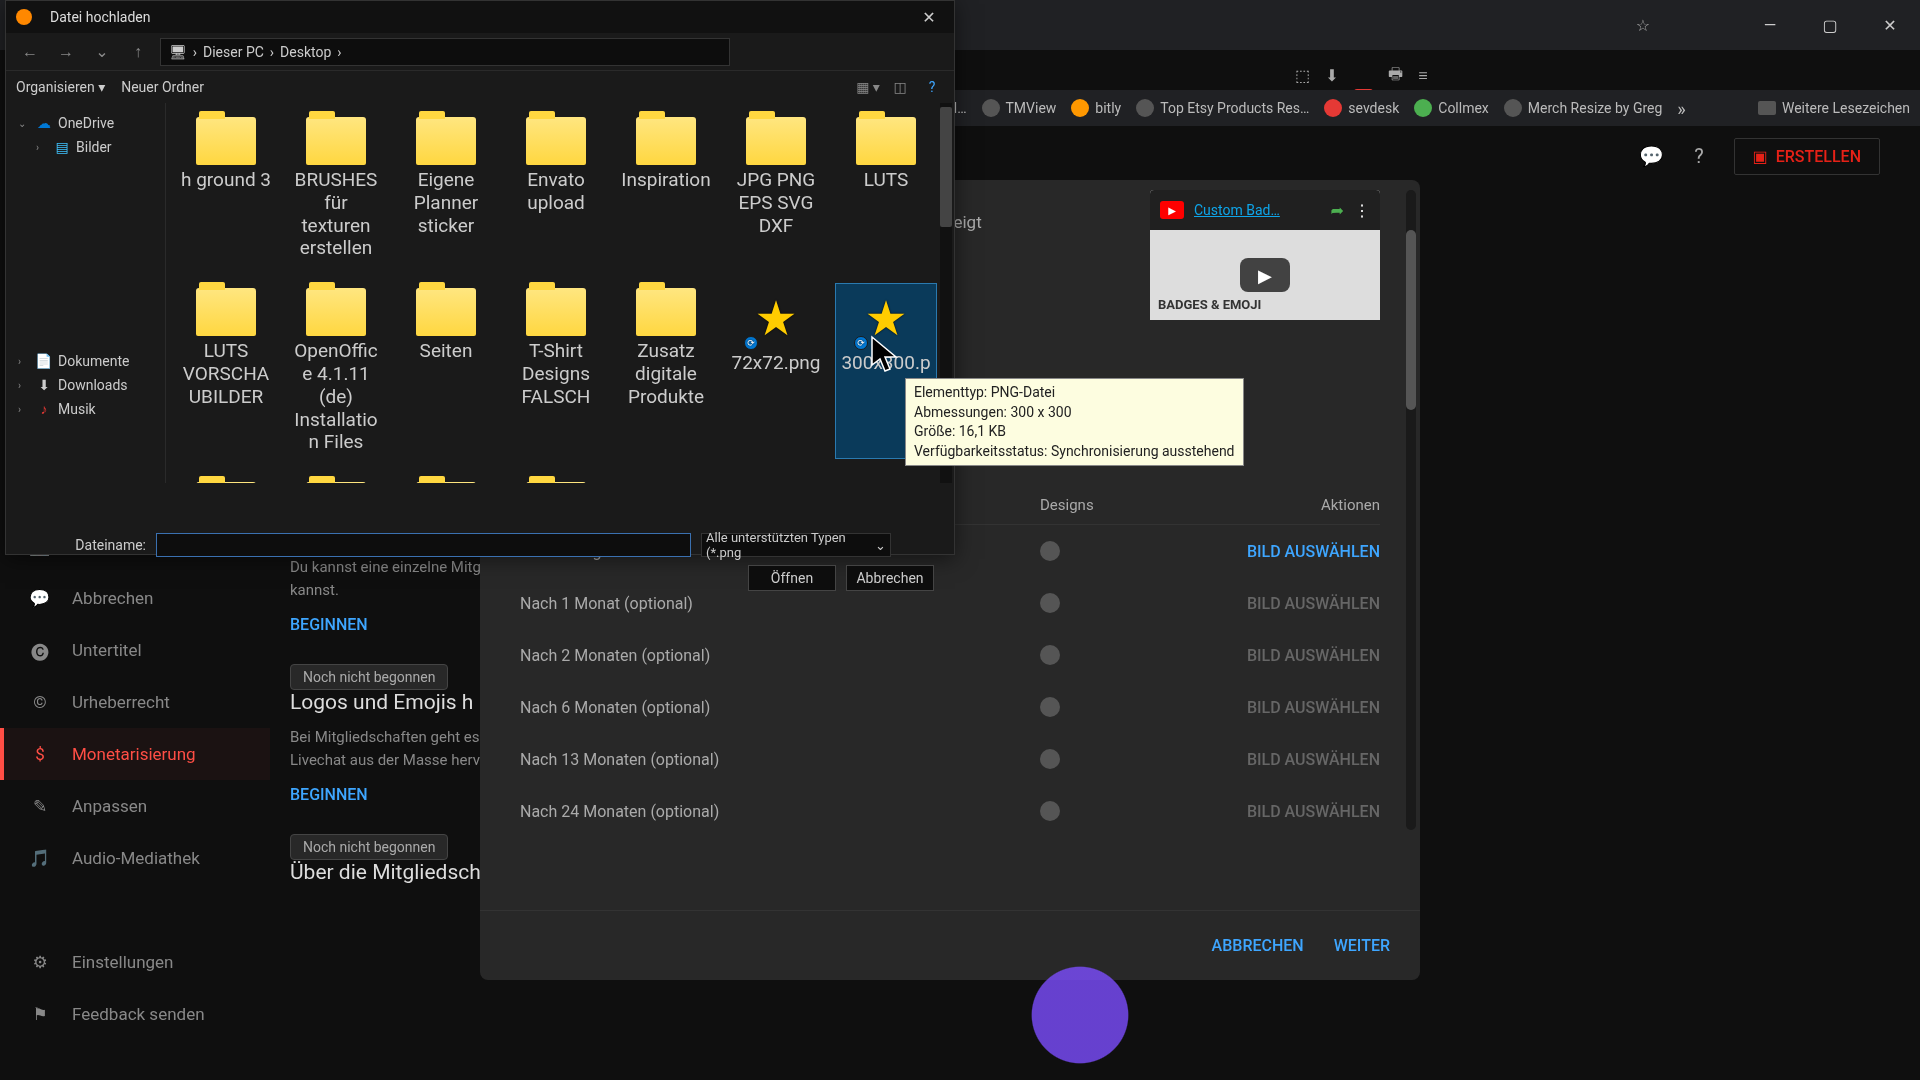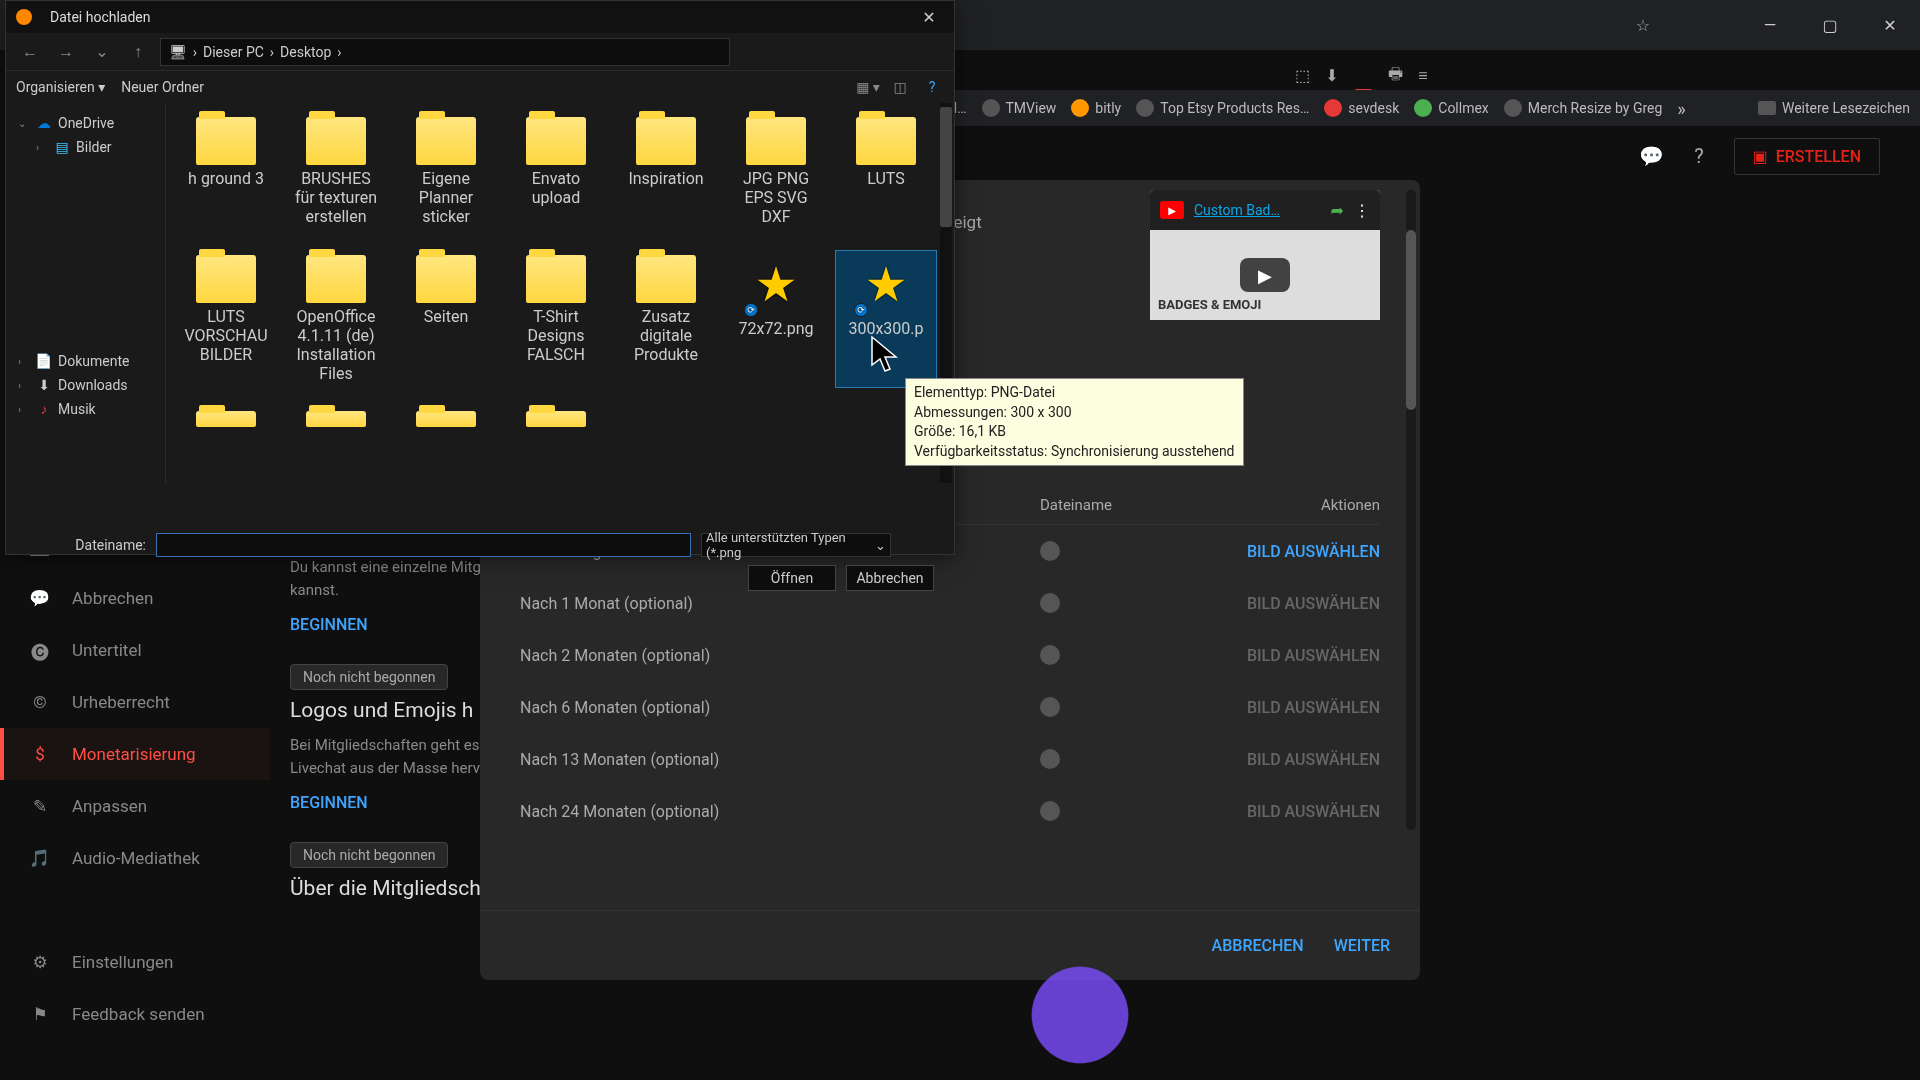--- a/index.html
+++ b/index.html
@@ -25,21 +25,21 @@
 .sidebar-item { display: flex; align-items: center; gap: 20px; padding: 14px 28px; color: #888; font-size: 17px; }
 .sidebar-item.active { color: #ff4e45; border-left: 4px solid #ff4e45; background: rgba(255,78,69,0.05); padding-left: 24px; }
 .sidebar-icon { width: 24px; height: 24px; display: flex; align-items: center; justify-content: center; }
 .sidebar-footer { position: absolute; left: 0; bottom: 40px; width: 270px; }
 
 .main-content { position: absolute; left: 290px; top: 520px; width: 450px; }
 .content-card { margin-bottom: 30px; }
 .card-title { color: #ddd; font-size: 21px; font-weight: 400; margin-bottom: 12px; }
 .card-desc { color: #888; font-size: 15px; line-height: 1.5; margin-bottom: 14px; }
 .card-action { color: #3ea6ff; font-size: 16px; font-weight: 500; }
-.badge { display: inline-block; background: #282828; border: 1px solid #444; color: #aaa; font-size: 14px; padding: 4px 12px; border-radius: 4px; margin-bottom: 8px; }
+.badge { display: inline-block; background: #282828; border: 1px solid #444; color: #aaa; font-size: 14px; padding: 4px 12px; border-radius: 4px; margin-bottom: 0; }
 
 .modal-panel { position: absolute; left: 480px; top: 180px; width: 940px; height: 800px; background: #282828; border-radius: 8px; padding: 0; }
 .modal-inner { padding: 30px 40px 20px 40px; height: calc(100% - 70px); overflow: hidden; position: relative; }
 .modal-scroll { position: absolute; right: 4px; top: 10px; width: 10px; height: 640px; background: #1a1a1a; border-radius: 5px; }
 .modal-scroll-thumb { position: absolute; top: 40px; width: 10px; height: 180px; background: #555; border-radius: 5px; }
 .modal-desc-top { color: #aaa; font-size: 17px; line-height: 1.5; margin-bottom: 20px; width: 500px; }
 .video-embed { position: absolute; right: 40px; top: 10px; width: 230px; height: 130px; background: #e8e8e8; border-radius: 4px; display: flex; flex-direction: column; }
 .video-top { background: #202020; height: 40px; display: flex; align-items: center; padding: 0 10px; gap: 10px; border-radius: 4px 4px 0 0; }
 .video-yt-icon { width: 24px; height: 18px; background: #ff0000; border-radius: 3px; display: flex; align-items: center; justify-content: center; color: #fff; font-size: 10px; }
 .video-title { color: #0ea5e9; font-size: 14px; flex: 1; white-space: nowrap; overflow: hidden; text-decoration: underline; }
@@ -77,21 +77,21 @@
 .fd-tree { width: 160px; border-right: 1px solid #2a2a2a; padding: 8px 4px; color: #ccc; font-size: 14px; overflow: hidden; }
 .fd-tree-item { display: flex; align-items: center; gap: 6px; padding: 4px 8px; white-space: nowrap; }
 .fd-tree-chev { font-size: 10px; color: #888; width: 12px; }
 .fd-tree-icon { width: 16px; height: 16px; display: flex; align-items: center; justify-content: center; font-size: 14px; }
 .fd-files { flex: 1; padding: 10px; display: flex; flex-wrap: wrap; align-content: flex-start; gap: 10px; position: relative; overflow: hidden; }
 .fd-file-item { width: 100px; display: flex; flex-direction: column; align-items: center; gap: 4px; padding: 4px; text-align: center; }
 .fd-file-item.selected { background: #0a3a5a; outline: 1px solid #2a7ab0; }
 .fd-folder-icon { width: 60px; height: 48px; background: linear-gradient(#ffe680, #ffd740); border-radius: 3px 3px 2px 2px; position: relative; }
 .fd-folder-icon::before { content: ''; position: absolute; top: -6px; left: 3px; width: 26px; height: 8px; background: #ffd740; border-radius: 2px 2px 0 0; }
 .fd-star-icon { width: 60px; height: 60px; display: flex; align-items: center; justify-content: center; font-size: 48px; color: #ffcc00; text-shadow: 0 0 2px #000; }
-.fd-file-name { color: #ccc; font-size: 16px; line-height: 1.2; word-break: break-word; }
+.fd-file-name { color: #ccc; font-size: 19px; line-height: 1.2; word-break: break-word; }
 .fd-sync-badge { position: absolute; bottom: -2px; left: -2px; width: 14px; height: 14px; background: #0078d4; border-radius: 50%; border: 1px solid #1a1a1a; display: flex; align-items: center; justify-content: center; color: #fff; font-size: 9px; }
 .fd-scrollbar { position: absolute; right: 2px; top: 0; width: 12px; height: 100%; background: #111; }
 .fd-scroll-thumb { position: absolute; top: 4px; width: 12px; height: 120px; background: #444; border-radius: 2px; }
 .fd-footer { padding: 10px; display: flex; flex-direction: column; gap: 8px; }
 .fd-name-row { display: flex; align-items: center; gap: 10px; margin-top: 40px; }
 .fd-name-label { color: #ccc; font-size: 14px; width: 130px; text-align: right; }
 .fd-name-input { flex: 1; max-width: 535px; height: 24px; background: #0d0d0d; border: 1px solid #3a70b0; color: #fff; padding: 0 6px; }
 .fd-type-select { width: 190px; height: 24px; background: #0d0d0d; border: 1px solid #333; color: #ccc; font-size: 13px; padding: 0 4px; display: flex; align-items: center; justify-content: space-between; }
 .fd-btn-row { display: flex; justify-content: flex-end; gap: 10px; padding-right: 10px; }
 .fd-btn { width: 88px; height: 26px; background: #0d0d0d; border: 1px solid #444; color: #ccc; font-size: 14px; }
@@ -261,21 +261,21 @@
         </div>
       <div class="radio-opt">
           <span class="radio-circ"></span>
           <span>YouTube-Logos verwenden</span>
         </div>
     </div>
     <div class="settings-note">IG, JPG. Mindestgröße: 32 x 32 Pixel. Uploadgröße: unter 1 MB.</div>
     <div class="settings-note">Seitenverhältnis: 1:1.</div>
     <div class="table-head">
       <div class="col-dur">Mitgliedschaftsdauer</div>
-      <div class="col-prev">Dateiname</div>
+      <div class="col-prev">Designs</div>
       <div class="col-act">Aktionen</div>
     </div>
     <div id="badge-rows">
         <div class="table-row">
     <div class="col-dur">Neues Mitglied</div>
     <div class="col-prev">
             <div class="preview-dot"></div>
           </div>
     <div class="col-act"><span class="action-link ">BILD AUSWÄHLEN</span></div>
         </div>

